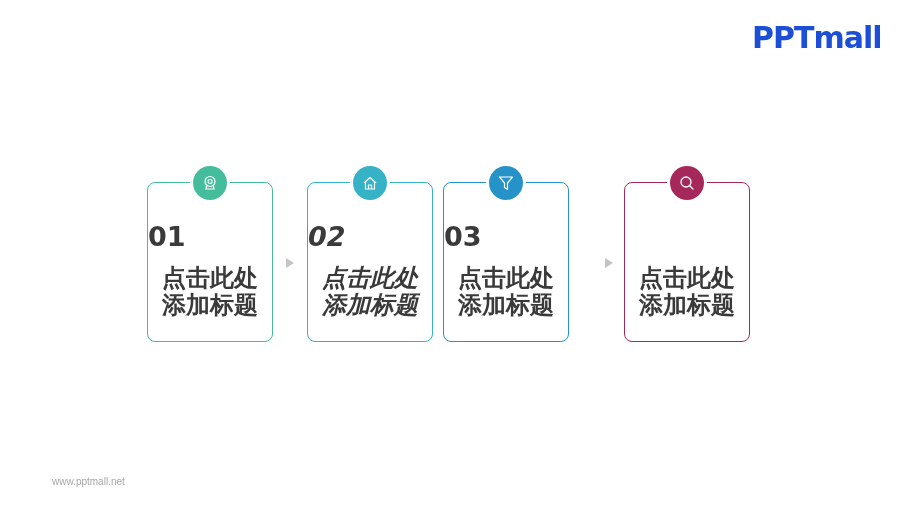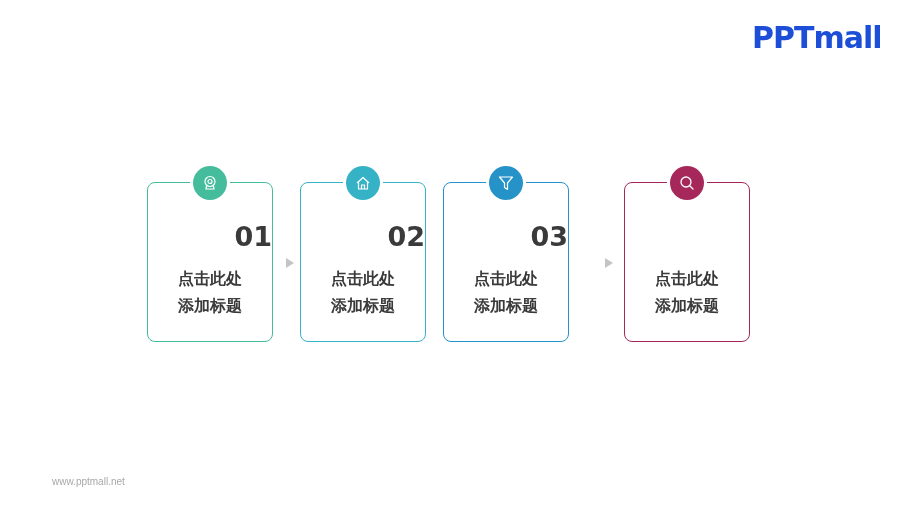--- a/index.html
+++ b/index.html
@@ -25,26 +25,26 @@
     .step .badge {
       position: absolute; left: 50%; top: -18px; margin-left: -20px;
       width: 40px; height: 36px; background: #fff;
       display: flex; align-items: center; justify-content: center;
     }
     .step .circle {
       width: 34px; height: 34px; border-radius: 50%;
       display: flex; align-items: center; justify-content: center;
     }
     .step .num {
-      position: absolute; left: 0; right: 0; top: 38px; text-align: right;
+      position: absolute; left: 0; right: 0; top: 38px; text-align: left;
       font-family: "DejaVu Sans", sans-serif; font-weight: bold; font-size: 27px; color: #3a3a3a;
     }
     .step .title {
       position: absolute; left: 0; right: 0; top: 82px; text-align: center;
-      font-family: "DejaVu Sans", sans-serif; font-weight: bold; font-size: 16px; line-height: 27px; color: #3a3a3a;
+      font-family: "DejaVu Sans", sans-serif; font-weight: bold; font-size: 24px; line-height: 27px; color: #3a3a3a;
     }
     .arrow {
       position: absolute; top: 258px; width: 0; height: 0;
       border-top: 5px solid transparent; border-bottom: 5px solid transparent;
       border-left: 8px solid #c4c4c4;
     }
   </style>
 </head>
 <body>
 
@@ -62,21 +62,21 @@
   </div>
   <div class="num">01</div>
   <div class="title">
     <div>点击此处</div>
     <div>添加标题</div>
   </div>
 </div>
 
 <div class="arrow" style="left:286px;"></div>
 
-<div class="step" style="left:300px; border-color:#36b2c6;">
+<div class="step" style="left:307px; border-color:#36b2c6;font-style:italic;">
   <div class="badge">
     <div class="circle" style="background:#36b2c6;">
       <svg width="18" height="18" viewBox="0 0 18 18" fill="none" stroke="#fff" stroke-width="1.2" stroke-linejoin="round">
         <path d="M3 9 L9 3.5 L15 9"></path>
           <path d="M4.5 8 L4.5 15 L13.5 15 L13.5 8"></path>
         <path d="M7.5 15 L7.5 11 L10.5 11 L10.5 15"></path>
       </svg>
     </div>
   </div>
   <div class="num">02</div>

